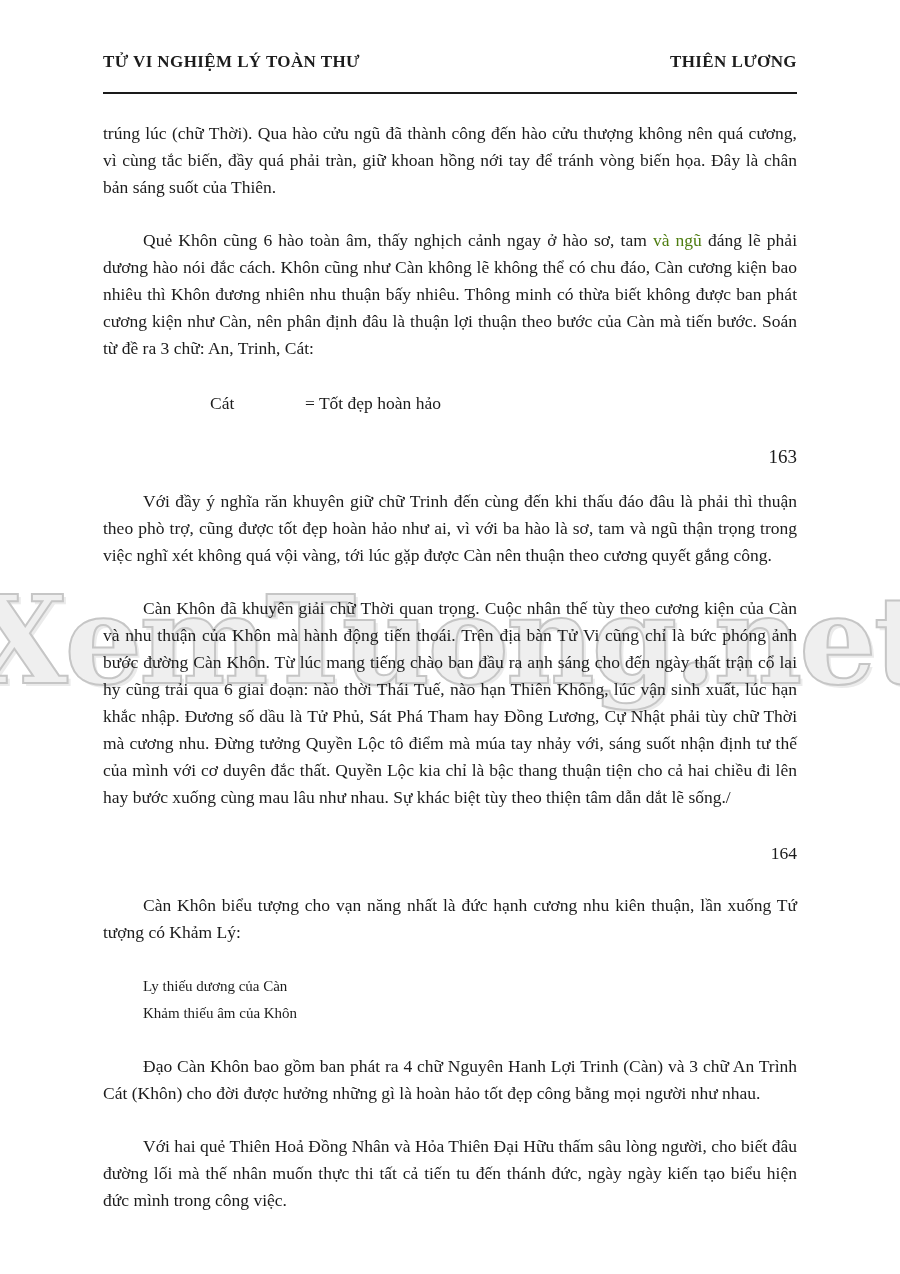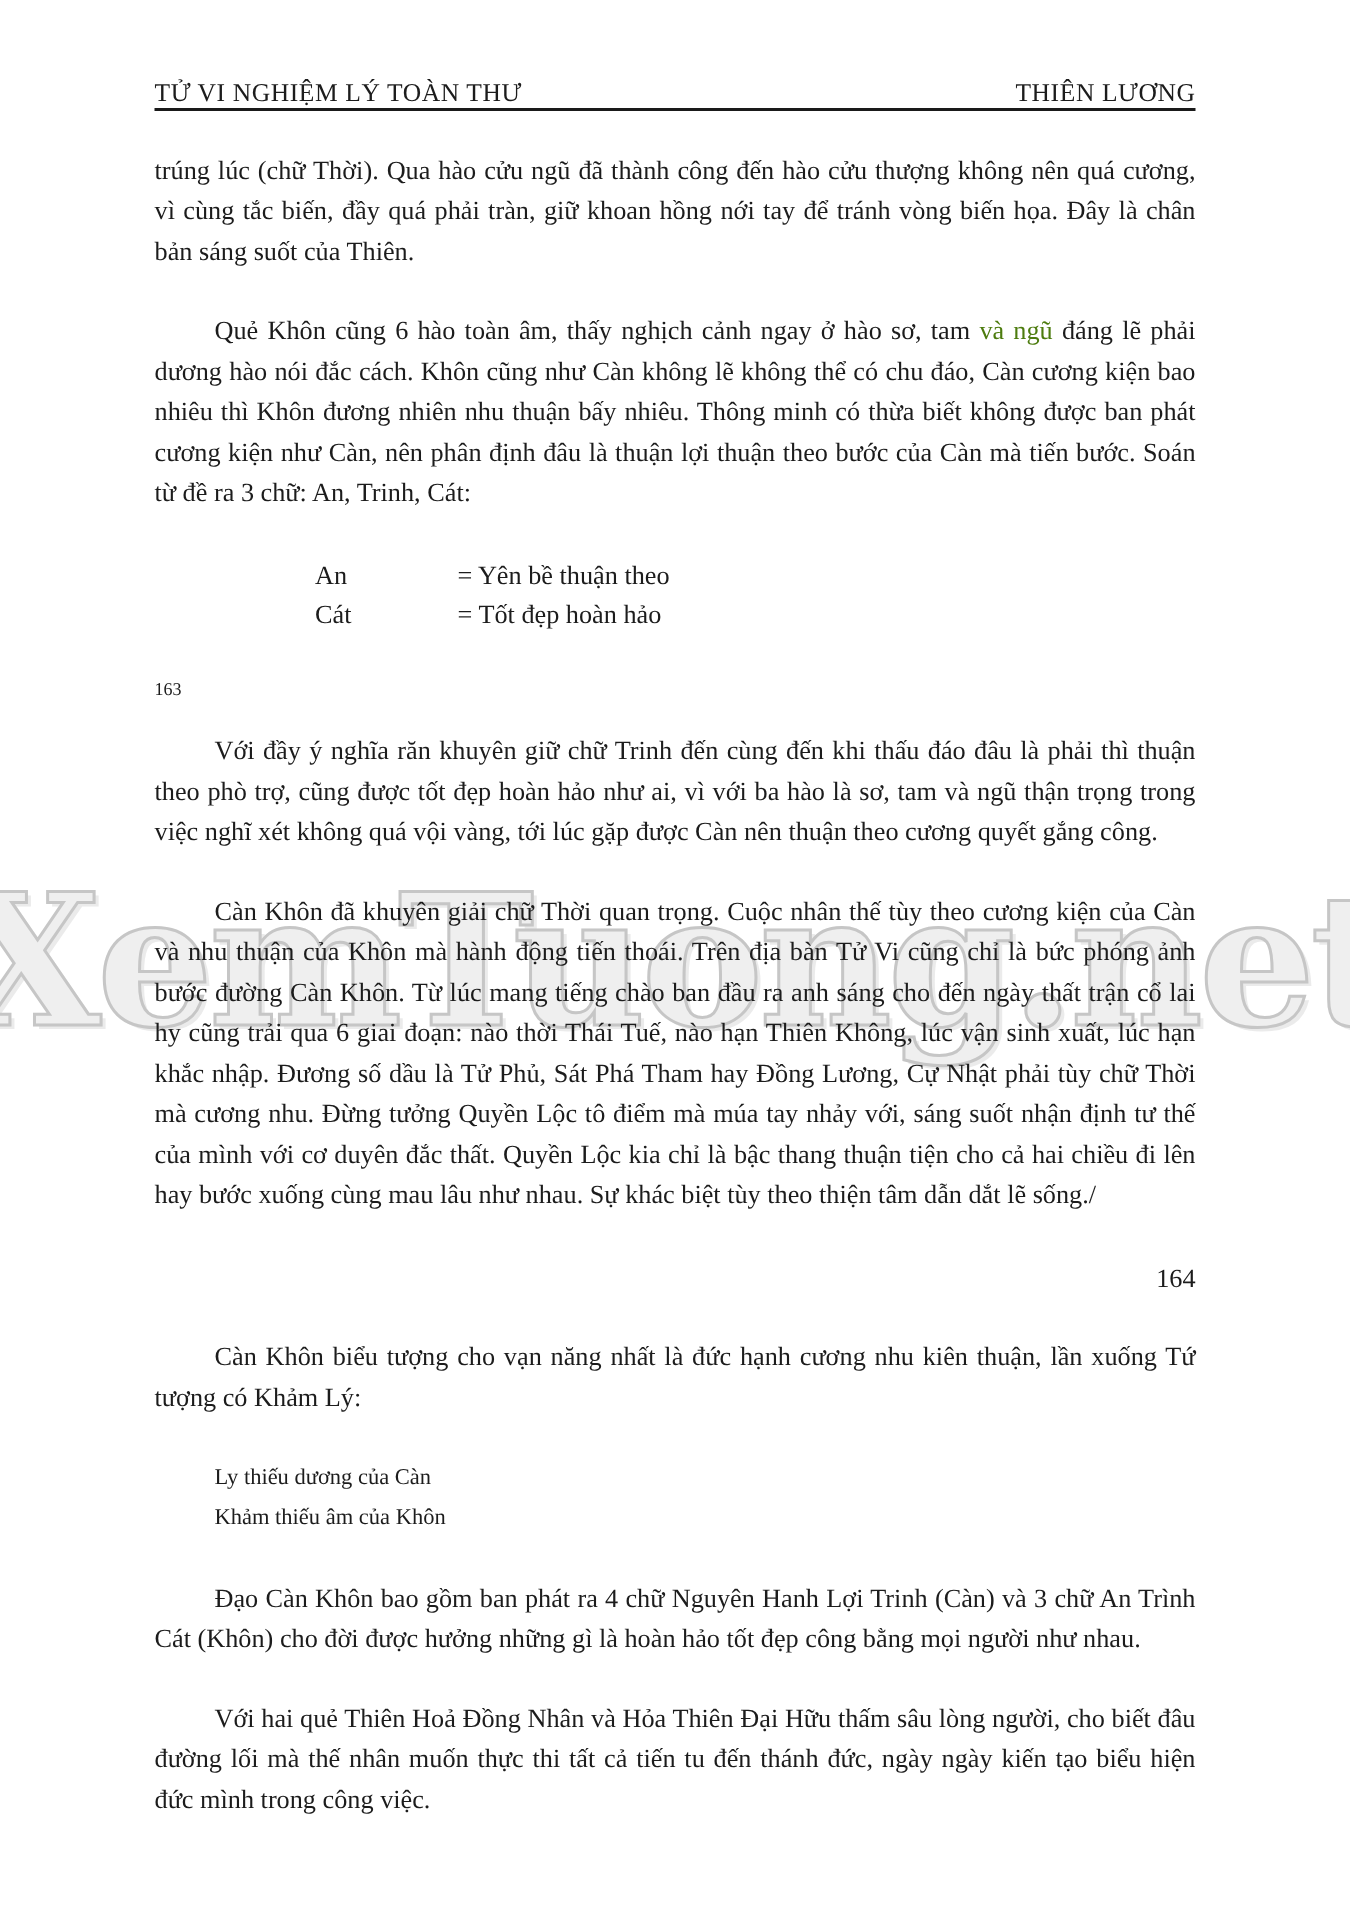--- a/index.html
+++ b/index.html
@@ -10,38 +10,38 @@
     box-sizing:border-box;
     padding:52px 103px 0 103px;
     font-family:"Liberation Serif", serif;
     color:#1c1c1c;
     overflow:hidden;
   }
   
   .header {
     display:flex; justify-content:space-between; align-items:flex-end;
     border-bottom:2px solid #1a1a1a;
-    padding-bottom:0;
-    font-size:17px; letter-spacing:0.4px;
+    padding-bottom:20px;
+    font-size:17px; letter-spacing:0.4px;font-weight:bold;
   }
   
   p.body-par {
     margin:0; margin-top:26px;
     font-size:17.5px; line-height:27px;
     text-align:justify;
   }
   p.no-indent { text-indent:0; }
   p.indent { text-indent:40px; }
   .red-inline { color:#4d7c0f; }
   
   .def-table { margin:28px 0 0 107px; font-size:17.5px; line-height:26px; }
   .def-row { display:flex; }
   .def-term { width:95px; }
   
-  .pagenum-right { margin-top:30px; font-size:12px; }
+  .pagenum-right { margin-top:30px; text-align:right; font-size:19px; }
   .pagenum-left  { margin-top:32px; margin-left:28px; font-size:17.5px;text-align:right; }
   
   h2.section-heading {
     margin:26px 0 0 0;
     text-align:center;
     font-size:19.5px; font-weight:bold;
     letter-spacing:0.2px;
   }
   
   .pair-list { margin:27px 0 15px 40px; font-size:15px; line-height:27px; }
@@ -76,24 +76,20 @@
       <span>TỬ VI NGHIỆM LÝ TOÀN THƯ</span>
       <span>THIÊN LƯƠNG</span>
     </div>
 
     <p class="body-par no-indent">trúng lúc (chữ Thời). Qua hào cửu ngũ đã thành công đến hào cửu thượng không nên quá cương, vì cùng tắc biến, đầy quá phải tràn, giữ khoan hồng nới tay để tránh vòng biến họa. Đây là chân bản sáng suốt của Thiên.</p>
 
     <p class="body-par indent"><span>Quẻ Khôn cũng 6 hào toàn âm, thấy nghịch cảnh ngay ở hào sơ, tam </span><span class="red-inline">và ngũ</span><span> đáng lẽ phải dương hào nói đắc cách. Khôn cũng như Càn không lẽ không thể có chu đáo, Càn cương kiện bao nhiêu thì Khôn đương nhiên nhu thuận bấy nhiêu. Thông minh có thừa biết không được ban phát cương kiện như Càn, nên phân định đâu là thuận lợi thuận theo bước của Càn mà tiến bước. Soán từ đề ra 3 chữ: An, Trinh, Cát:</span></p>
 
     <div class="def-table">
       <div class="def-row">
-        <span class="def-term">An</span>
-        <span class="def-meaning">= Yên bề thuận theo</span>
-      </div>
-      <div class="def-row">
         <span class="def-term">Cát</span>
         <span class="def-meaning">= Tốt đẹp hoàn hảo</span>
       </div>
     </div>
 
     <div class="pagenum-right">163</div>
 
     <p class="body-par indent" style="margin-top:20px;">Với đầy ý nghĩa răn khuyên giữ chữ Trinh đến cùng đến khi thấu đáo đâu là phải thì thuận theo phò trợ, cũng được tốt đẹp hoàn hảo như ai, vì với ba hào là sơ, tam và ngũ thận trọng trong việc nghĩ xét không quá vội vàng, tới lúc gặp được Càn nên thuận theo cương quyết gắng công.</p>
 
     <p class="body-par indent">Càn Khôn đã khuyên giải chữ Thời quan trọng. Cuộc nhân thế tùy theo cương kiện của Càn và nhu thuận của Khôn mà hành động tiến thoái. Trên địa bàn Tử Vi cũng chỉ là bức phóng ảnh bước đường Càn Khôn. Từ lúc mang tiếng chào ban đầu ra anh sáng cho đến ngày thất trận cổ lai hy cũng trải qua 6 giai đoạn: nào thời Thái Tuế, nào hạn Thiên Không, lúc vận sinh xuất, lúc hạn khắc nhập. Đương số dầu là Tử Phủ, Sát Phá Tham hay Đồng Lương, Cự Nhật phải tùy chữ Thời mà cương nhu. Đừng tưởng Quyền Lộc tô điểm mà múa tay nhảy với, sáng suốt nhận định tư thế của mình với cơ duyên đắc thất. Quyền Lộc kia chỉ là bậc thang thuận tiện cho cả hai chiều đi lên hay bước xuống cùng mau lâu như nhau. Sự khác biệt tùy theo thiện tâm dẫn dắt lẽ sống./</p>

